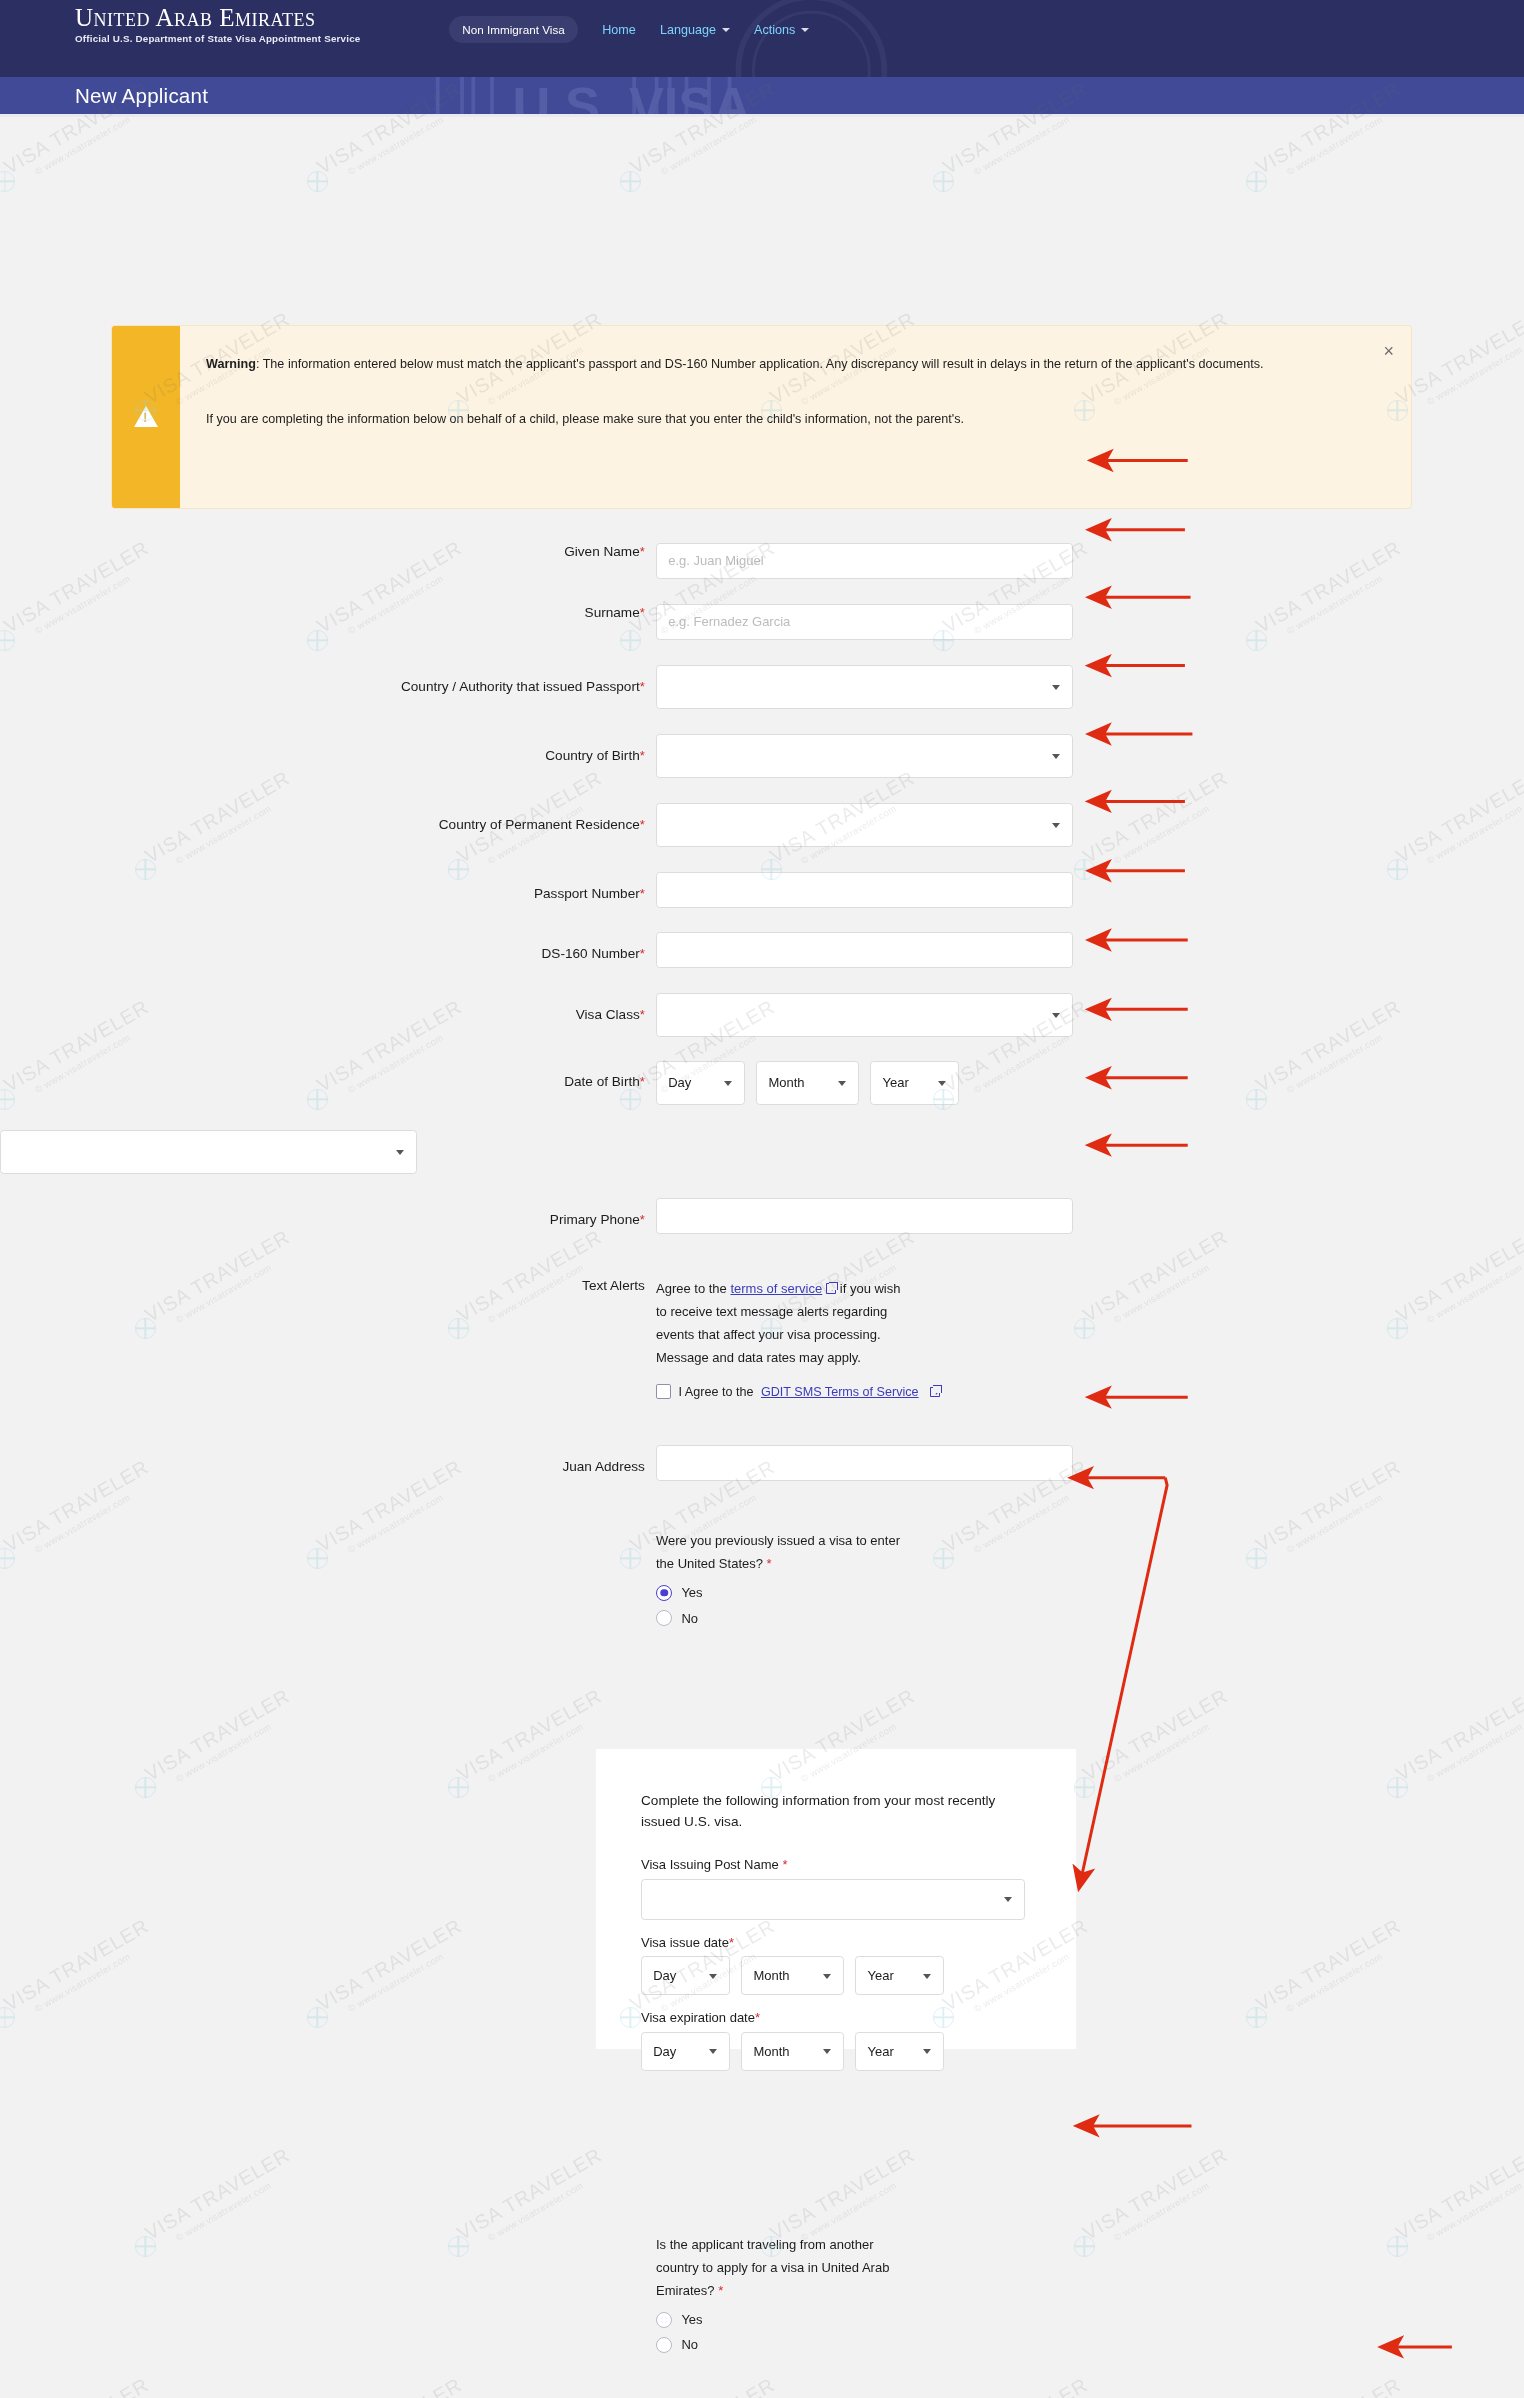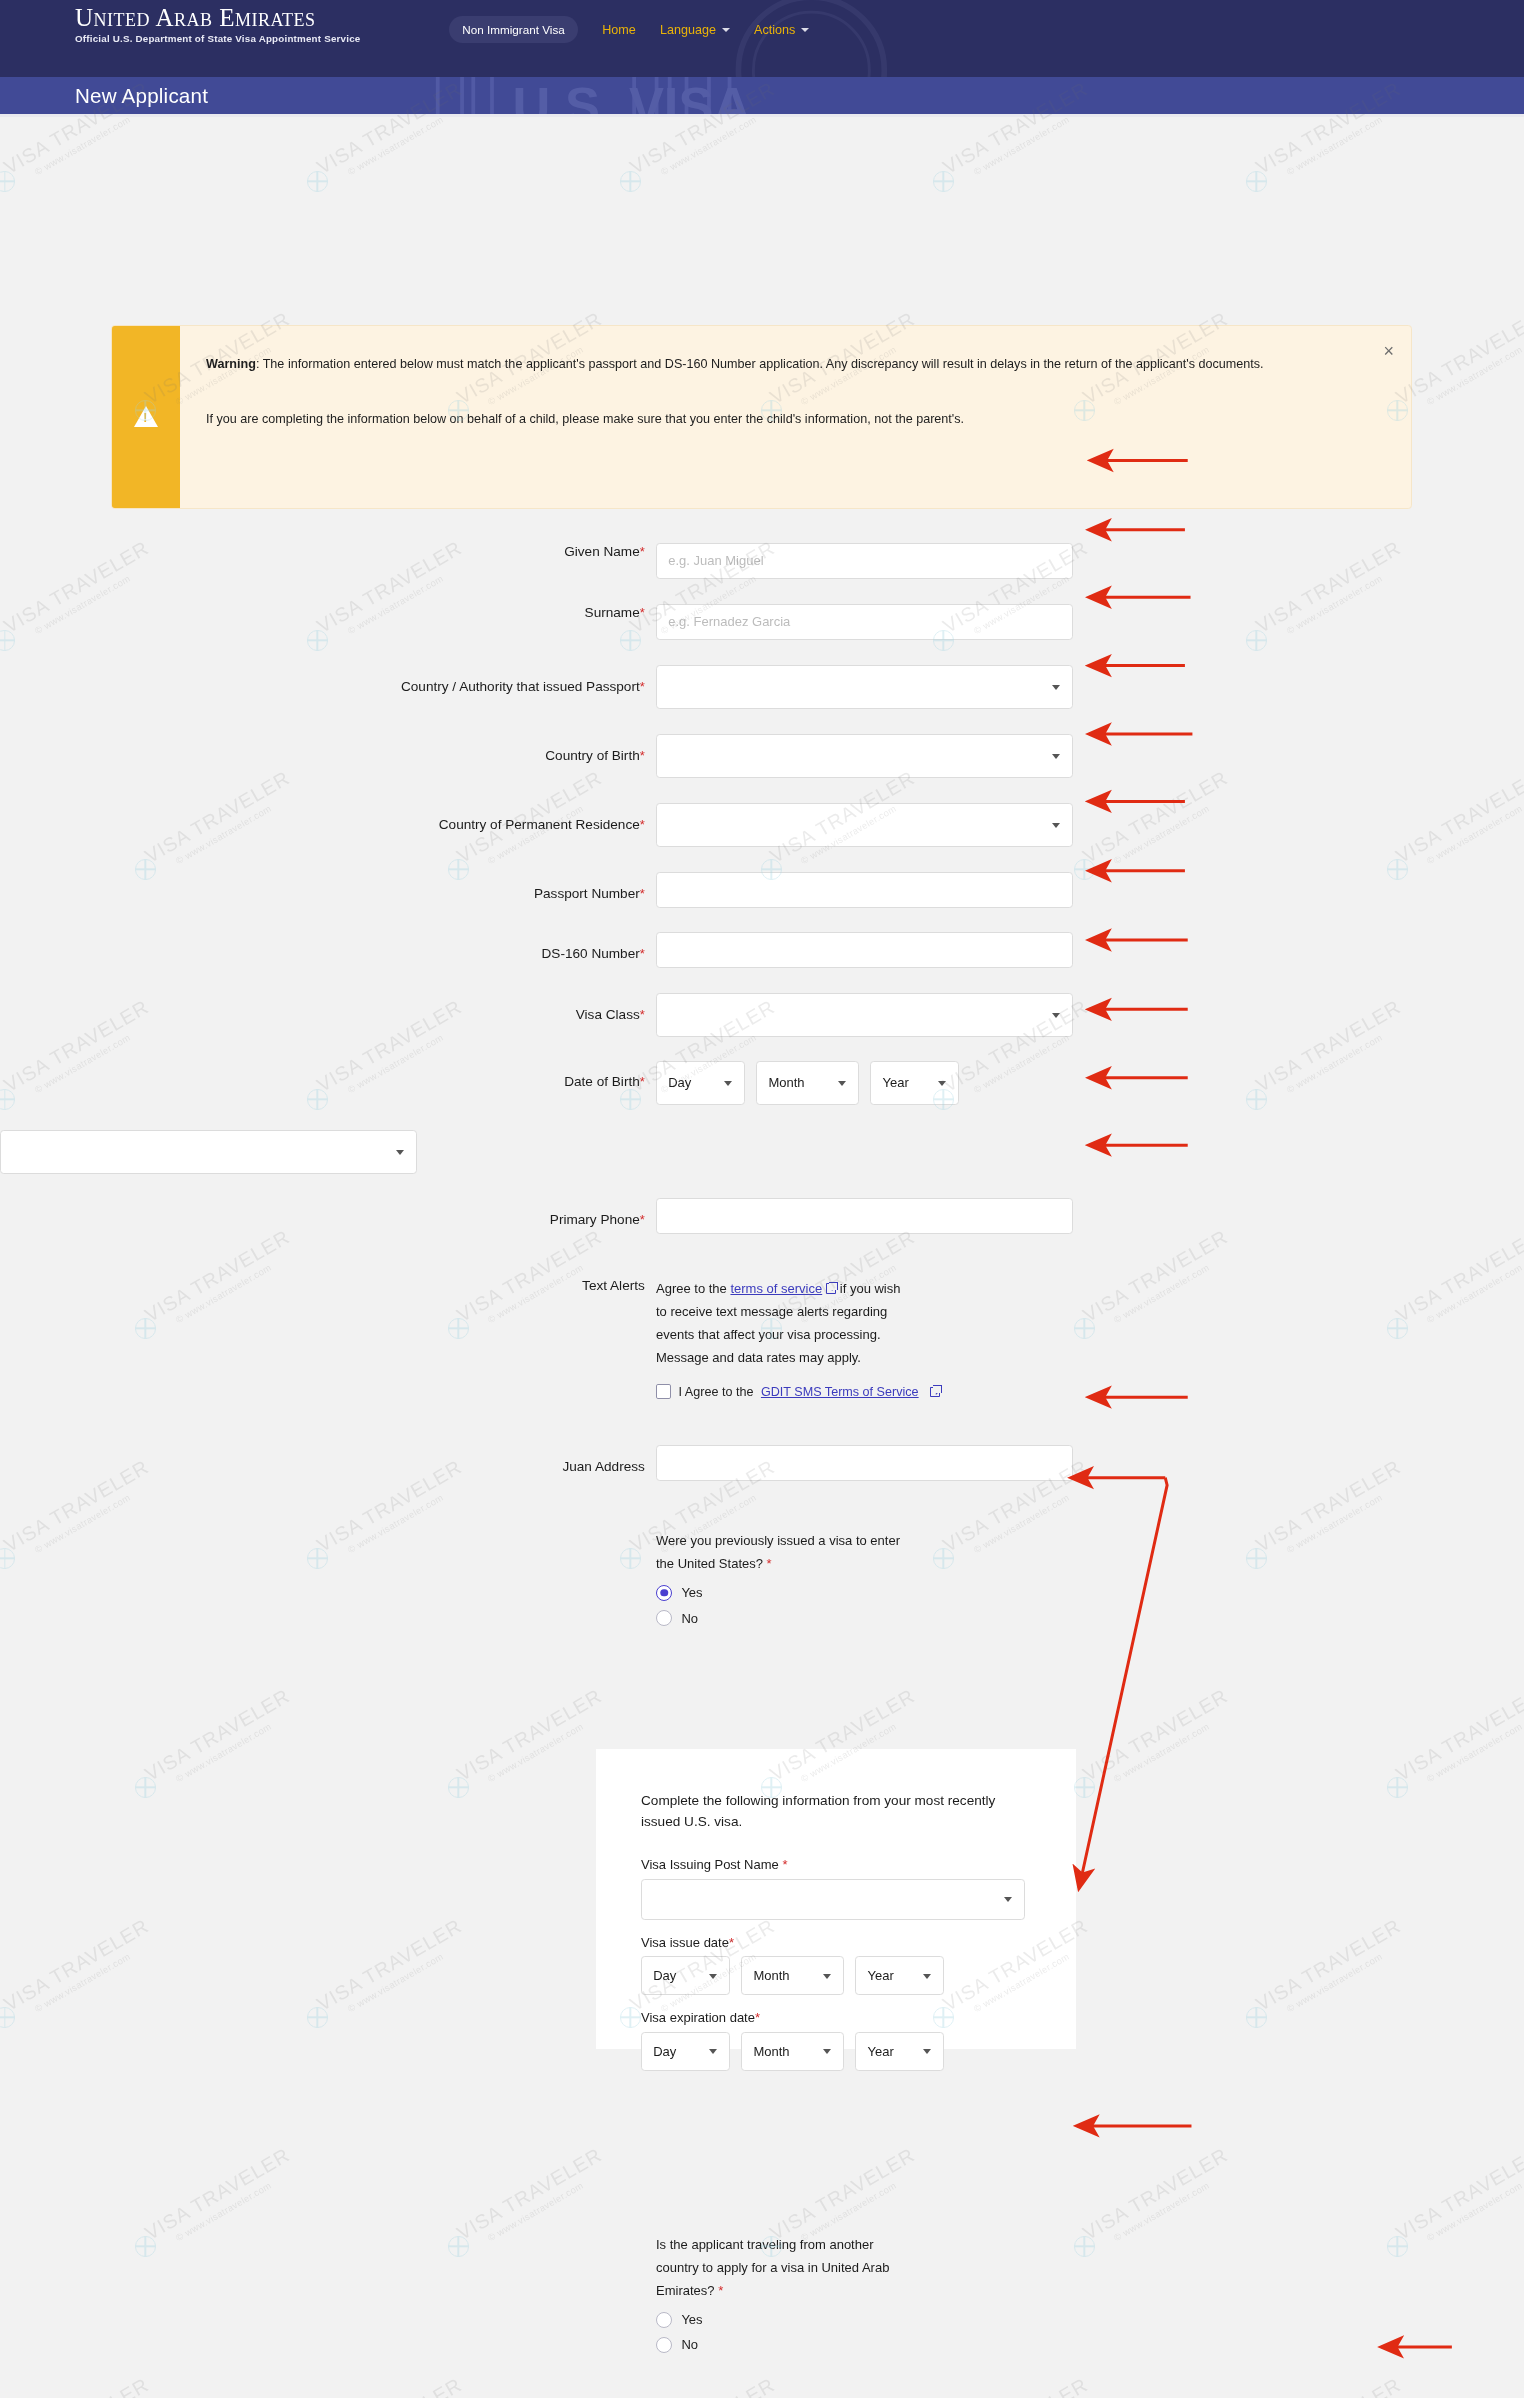--- a/index.html
+++ b/index.html
@@ -90,21 +90,21 @@
   }
   .nav-pill{
     background:#3a3d70;
     color:#ffffff;
     font-size:11.7px;
     padding:6.6px 13px;
     border-radius:15px;
     margin-right:15px;
   }
   .nav-item{
-    color:#eab308;
+    color:#7dd3fc;
     font-size:12.6px;
     padding:5.6px 9.4px;
     margin-right:5.6px;
     display:inline-flex; align-items:center; gap:5.6px;
   }
   .caret{
     width:0;height:0;
     border-left:4.2px solid transparent;
     border-right:4.2px solid transparent;
     border-top:4.7px solid #dcdce8;

